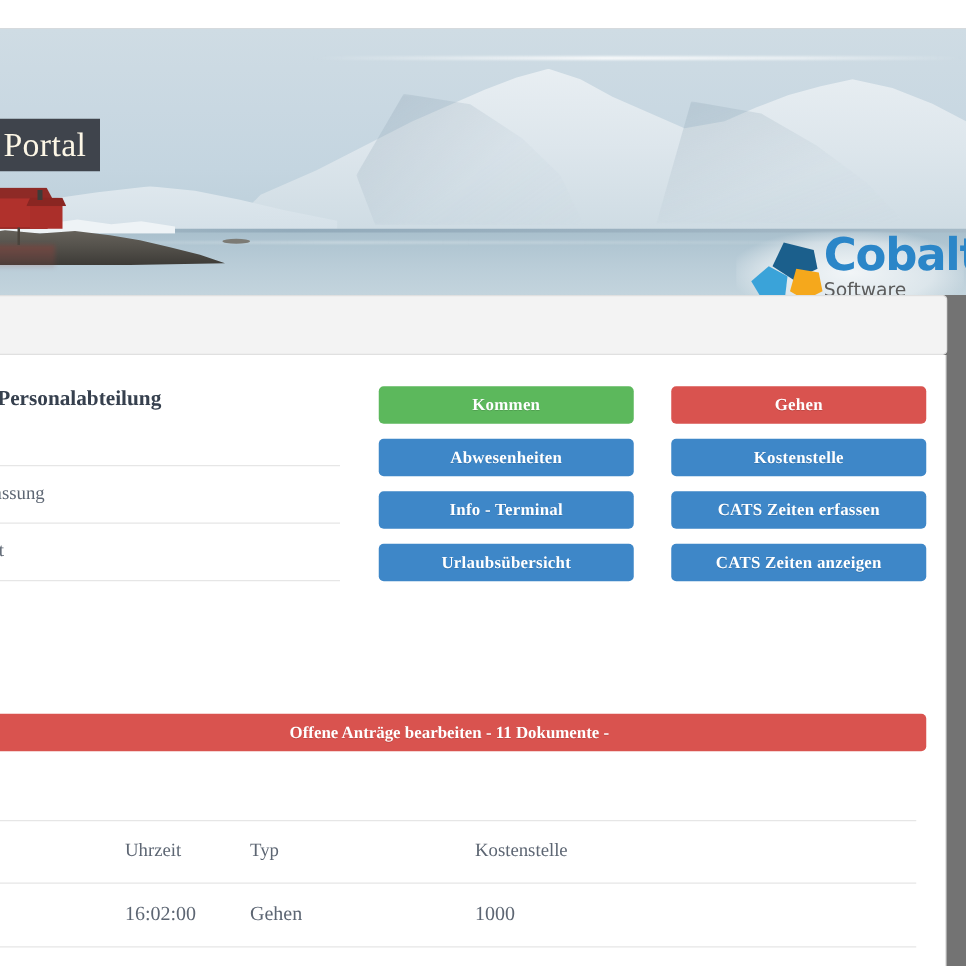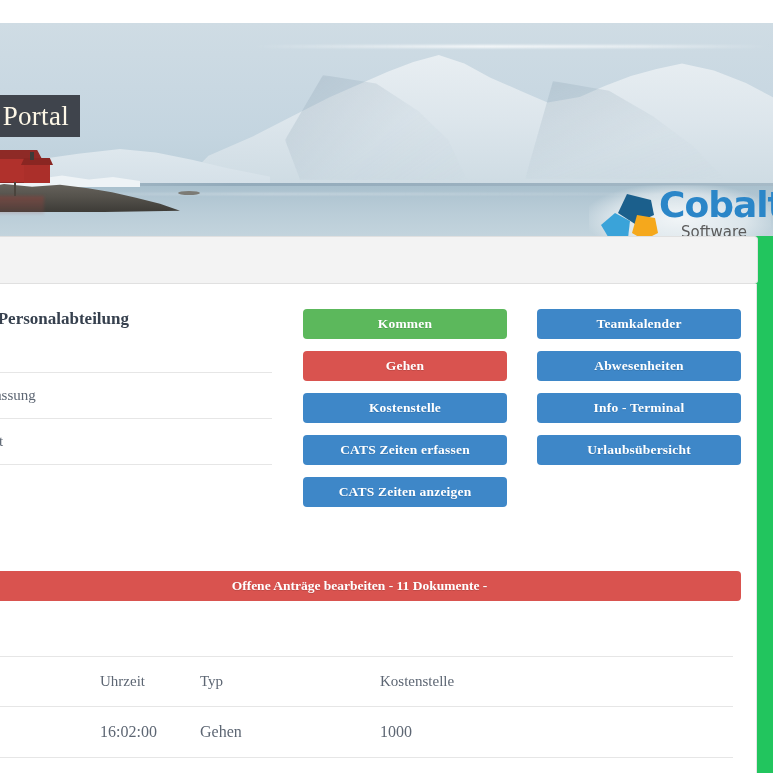--- a/index.html
+++ b/index.html
@@ -9,21 +9,21 @@
     height: 773px;
     overflow: hidden;
     background: #ffffff;
     font-family: "Liberation Serif", serif;
   }
 
   #app {
     position: relative;
     width: 773px;
     height: 773px;
-    background: #22c55e;
+    background: #737373;
     overflow: hidden;
   }
 
   
   .top-strip {
     position: absolute;
     left: 0; top: 0;
     width: 773px; height: 23px;
     background: #ffffff;
   }
@@ -209,21 +209,21 @@
     font-weight: bold;
     color: #2b86c8;
     line-height: 1;
     letter-spacing: -1px;
   }
   .logo-software {
     font-family: "DejaVu Sans", sans-serif;
     font-size: 15px;
     color: #5b5b5b;
     line-height: 1;
-    text-align: center;
+    text-align: left;
     margin-top: 2px;
     padding-right: 2px;
   }
 
   
   .navbar {
     position: absolute;
     left: 0; top: 236px;
     width: 758px; height: 48px;
     background: #f3f3f3;
@@ -410,21 +410,20 @@
       <div class="news-sub">e:</div>
       <div class="news-list">
         <div class="news-item">onos Zeiterfassung</div>
         <div class="news-item">Online startet</div>
         <div class="news-item">rminals</div>
       </div>
     </div>
 
     <div class="btn-grid">
       <button class="pbtn green">Kommen</button>
-      <button class="pbtn blue">Teamkalender</button>
       <button class="pbtn red">Gehen</button>
       <button class="pbtn blue">Abwesenheiten</button>
       <button class="pbtn blue">Kostenstelle</button>
       <button class="pbtn blue">Info - Terminal</button>
       <button class="pbtn blue">CATS Zeiten erfassen</button>
       <button class="pbtn blue">Urlaubsübersicht</button>
       <button class="pbtn blue">CATS Zeiten anzeigen</button>
     </div>
 
     <button class="alert-btn">Offene Anträge bearbeiten - 11 Dokumente -</button>

